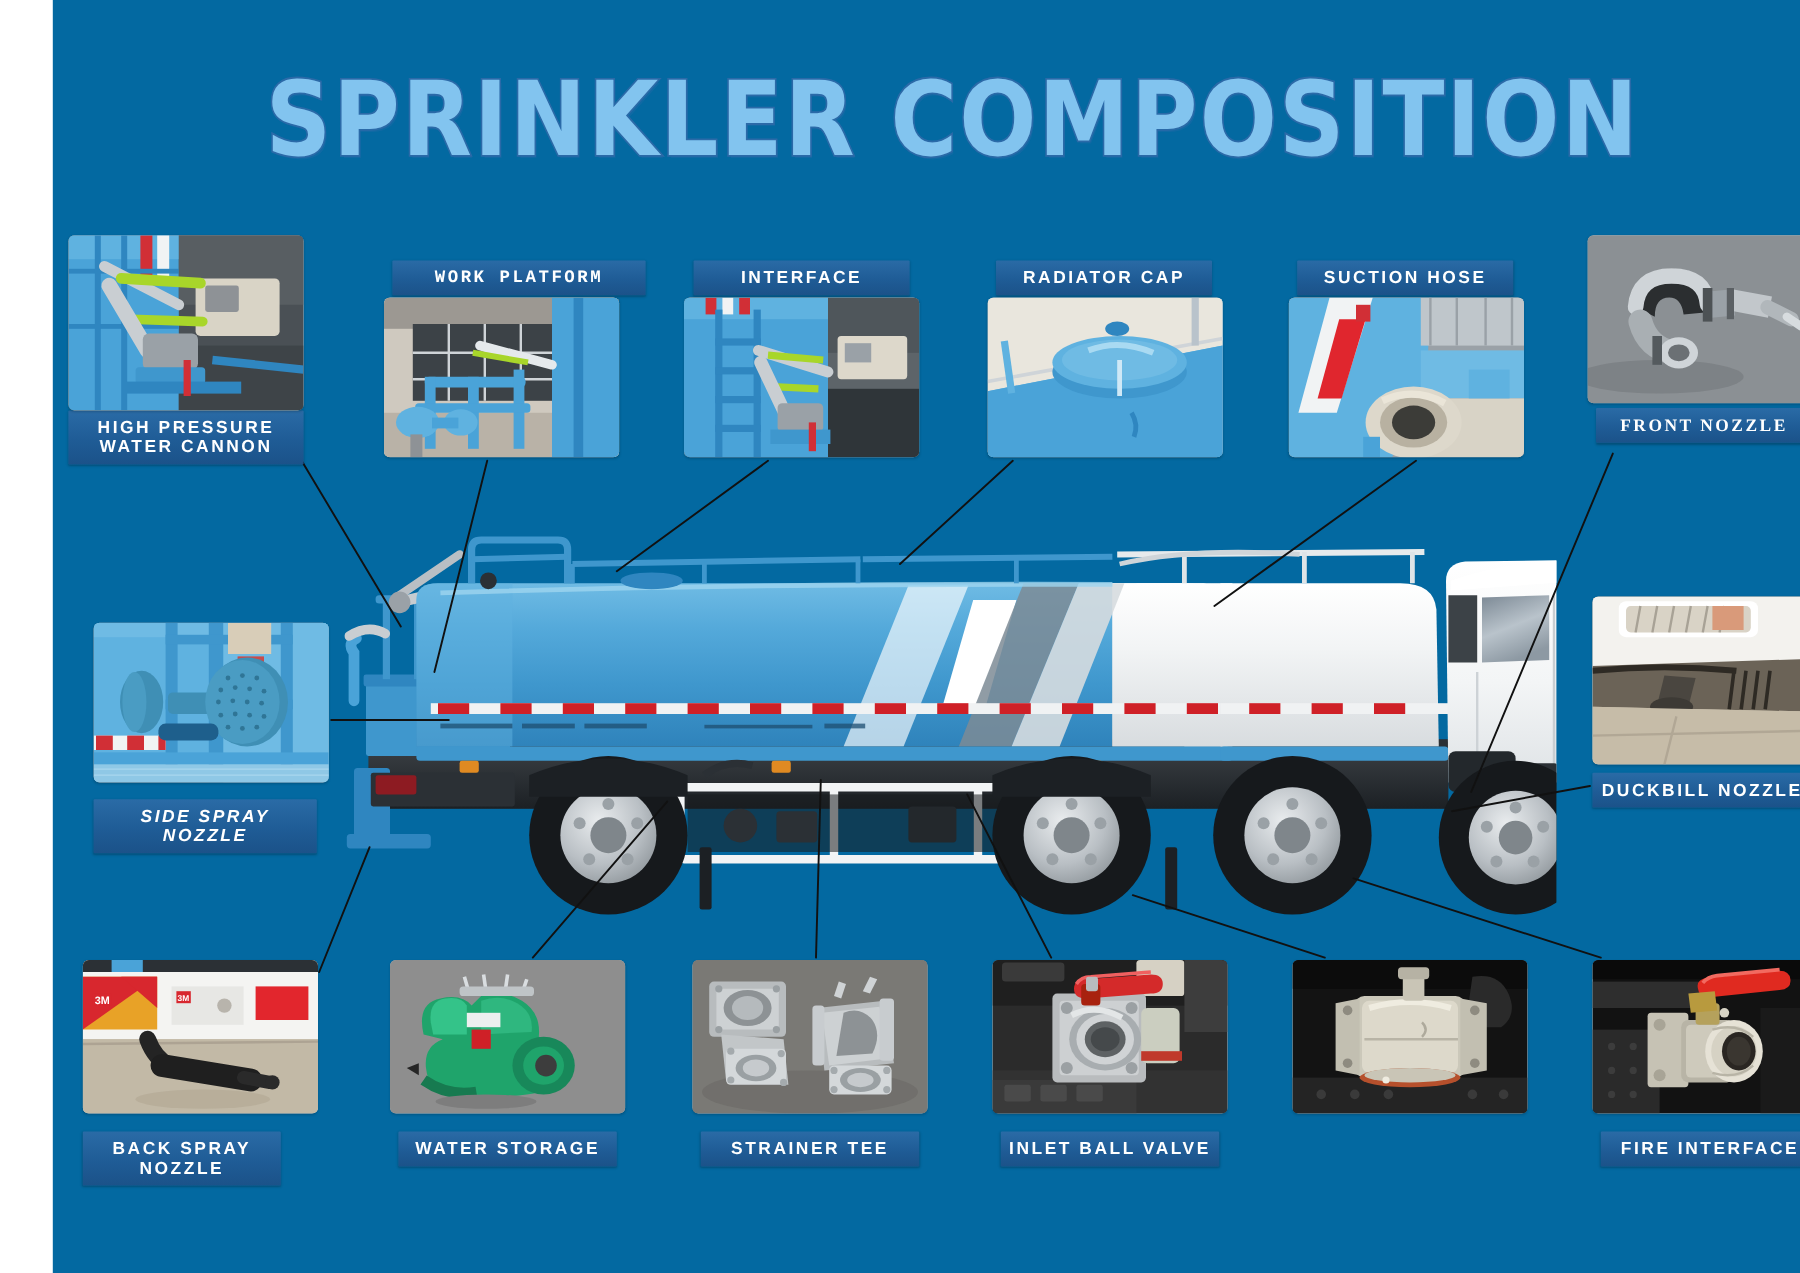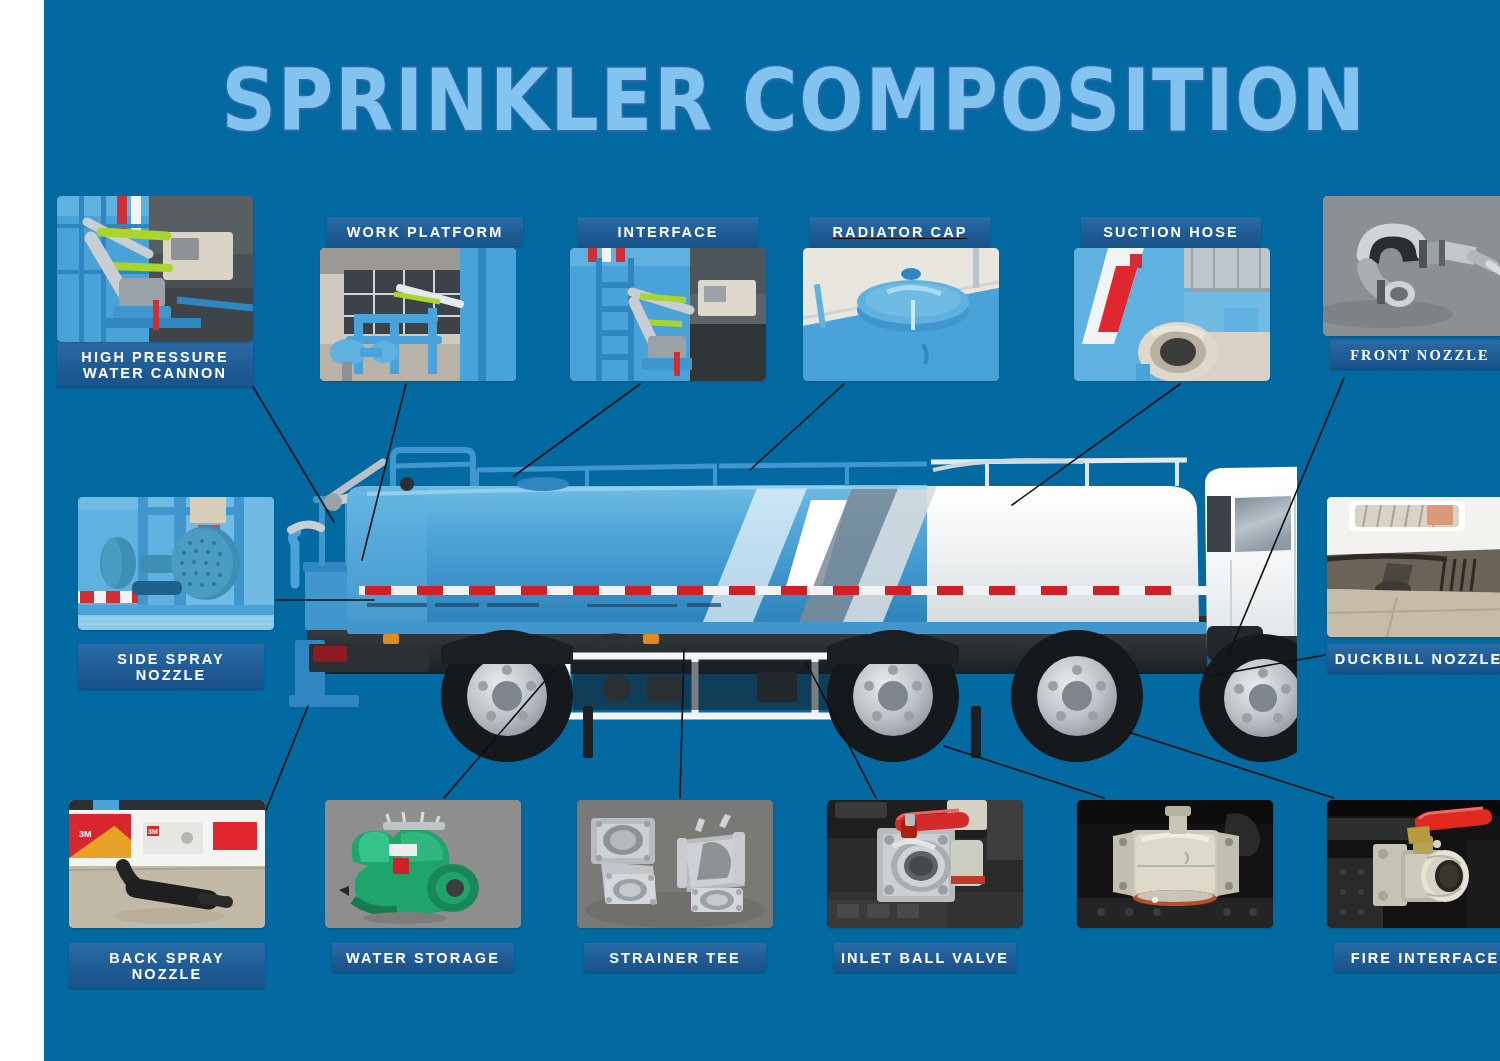--- a/index.html
+++ b/index.html
@@ -345,21 +345,21 @@
         <rect x="48" y="122" width="96" height="10" fill="#2f86c0"></rect>
         <rect x="96" y="104" width="6" height="30" fill="#d12f36"></rect>
         <path d="M120 104 L 196 112" stroke="#2f86c0" stroke-width="7"></path>
       </svg>
     </div>
     <div class="label" style="width:196px;margin-top:0;">HIGH PRESSURE
 WATER CANNON</div>
   </div>
 
   <div class="callout" style="left:283px; top:217px;">
-    <div class="label" style="width:196px;">WORK PLATFORM</div>
+    <div class="label" style="width:211px;font-family:Liberation Mono, monospace;">WORK PLATFORM</div>
     <div class="photo" style="width:196px;height:133px;margin-left:-7px;margin-top:2px;">
       <svg width="196" height="133" viewBox="0 0 196 133">
         <rect width="196" height="133" fill="#cfc9bf"></rect>
         <rect x="0" y="0" width="196" height="26" fill="#9c9892"></rect>
         <rect x="24" y="22" width="120" height="64" fill="#3c4247"></rect>
         <g stroke="#cfd4d8" stroke-width="2">
           <path d="M54 22 L54 86 M 84 22 L84 86 M 114 22 L114 86"></path>
           <path d="M24 46 L144 46 M 24 68 L144 68"></path>
         </g>
         <rect x="0" y="96" width="196" height="37" fill="#b9b2a7"></rect>
@@ -406,21 +406,21 @@
         <path d="M70 48 L 116 52" stroke="#a8d62a" stroke-width="6"></path>
         <path d="M70 74 L 112 76" stroke="#a8d62a" stroke-width="6"></path>
         <path d="M64 54 L 84 96" stroke="#c9ced2" stroke-width="11" stroke-linecap="round"></path>
         <rect x="78" y="88" width="38" height="24" rx="4" fill="#9aa1a7"></rect>
         <rect x="72" y="110" width="50" height="12" fill="#3f97cd"></rect>
         <rect x="104" y="104" width="6" height="24" fill="#d12f36"></rect>
       </svg>
     </div>
   </div>
 
-  <div class="callout" style="left:766px; top:217px;text-decoration:underline;">
+  <div class="callout" style="left:786px; top:217px;">
     <div class="label" style="width:180px;">RADIATOR CAP</div>
     <div class="photo" style="width:196px;height:133px;margin-left:-7px;margin-top:2px;">
       <svg width="196" height="133" viewBox="0 0 196 133">
         <rect width="196" height="133" fill="#5fb2e0"></rect>
         <path d="M0 0 L196 0 L196 40 L0 78 Z" fill="#e9e6dd"></path>
         <path d="M0 78 L196 40 L196 133 L0 133 Z" fill="#4aa3d8"></path>
         <path d="M0 70 L196 34" stroke="#cfd4d8" stroke-width="3"></path>
         <rect x="14" y="36" width="6" height="44" fill="#5fb2e0" transform="rotate(-8 17 58)"></rect>
         <ellipse cx="110" cy="62" rx="56" ry="22" fill="#3f97cd"></ellipse>
         <ellipse cx="110" cy="54" rx="56" ry="22" fill="#5fb2e0"></ellipse>
@@ -474,21 +474,21 @@
         <rect x="116" y="44" width="6" height="26" fill="#5b6064"></rect>
         <path d="M44 72 q 6 22 28 26" stroke="#a9afb3" stroke-width="20" fill="none" stroke-linecap="round"></path>
         <ellipse cx="76" cy="98" rx="16" ry="13" fill="#cfd4d8"></ellipse>
         <ellipse cx="76" cy="98" rx="9" ry="7" fill="#6b7074"></ellipse>
         <rect x="54" y="84" width="8" height="24" fill="#545a5e"></rect>
       </svg>
     </div>
     <div class="label" style="width:180px;margin-left:7px;margin-top:4px;font-family:Liberation Serif, serif;">FRONT NOZZLE</div>
   </div>
 
-  <div class="callout" style="left:34px; top:497px;">
+  <div class="callout" style="left:34px; top:519px;font-style:italic;">
     <div class="photo" style="width:196px;height:133px;">
       <svg width="196" height="133" viewBox="0 0 196 133">
         <rect width="196" height="133" fill="#5fb2e0"></rect>
         <rect x="0" y="0" width="196" height="12" fill="#6fbbe4"></rect>
         <rect x="108" y="0" width="88" height="133" fill="#6fbbe4"></rect>
         <rect x="60" y="0" width="10" height="133" fill="#3f97cd"></rect>
         <rect x="96" y="0" width="12" height="133" fill="#3f97cd"></rect>
         <rect x="156" y="0" width="10" height="133" fill="#3f97cd"></rect>
         <rect x="60" y="10" width="106" height="8" fill="#3f97cd"></rect>
         <rect x="60" y="64" width="106" height="8" fill="#3f97cd"></rect>
@@ -581,21 +581,21 @@
         <rect x="144" y="22" width="44" height="28" fill="#e2262d"></rect>
         <rect x="0" y="66" width="196" height="62" fill="#c2b9a6"></rect>
         <path d="M0 70 L196 68" stroke="#ada393" stroke-width="2"></path>
         <path d="M54 66 q 6 16 18 22" stroke="#242424" stroke-width="14" fill="none" stroke-linecap="round"></path>
         <path d="M66 88 L 140 100" stroke="#1f1f1f" stroke-width="19" stroke-linecap="round"></path>
         <path d="M134 98 L 156 102" stroke="#2a2a2a" stroke-width="11" stroke-linecap="round"></path>
         <circle cx="158" cy="102" r="6" fill="#2a2a2a"></circle>
         <ellipse cx="100" cy="116" rx="56" ry="8" fill="#b3a996" opacity=".7"></ellipse>
       </svg>
     </div>
-    <div class="label" style="width:196px;margin-top:15px;">BACK SPRAY NOZZLE</div>
+    <div class="label" style="width:165px;margin-top:15px;">BACK SPRAY NOZZLE</div>
   </div>
 
   <div class="callout" style="left:281px; top:800px;">
     <div class="photo" style="width:196px;height:128px;">
       <svg width="196" height="128" viewBox="0 0 196 128">
         <rect width="196" height="128" fill="#8e8e8e"></rect>
         <path d="M28 62 q -6 -26 14 -30 q 18 -4 26 6 l 8 -8 q 18 -6 34 4 q 16 10 14 30 q 22 6 18 26 q -4 20 -28 22 l -16 2 q -4 10 -16 8 q -10 -2 -10 -10 l -20 0 q -20 -2 -22 -22 q -2 -18 14 -24 Z" fill="#1fa46b"></path>
         <path d="M34 52 q -2 -18 12 -20 q 14 -2 18 6 l 0 24 l -28 0 Z" fill="#34c389"></path>
         <path d="M76 34 q 16 -6 30 2 q 14 8 12 24 l -42 2 Z" fill="#2fb77f"></path>
         <rect x="64" y="44" width="28" height="12" fill="#ecefef"></rect>

